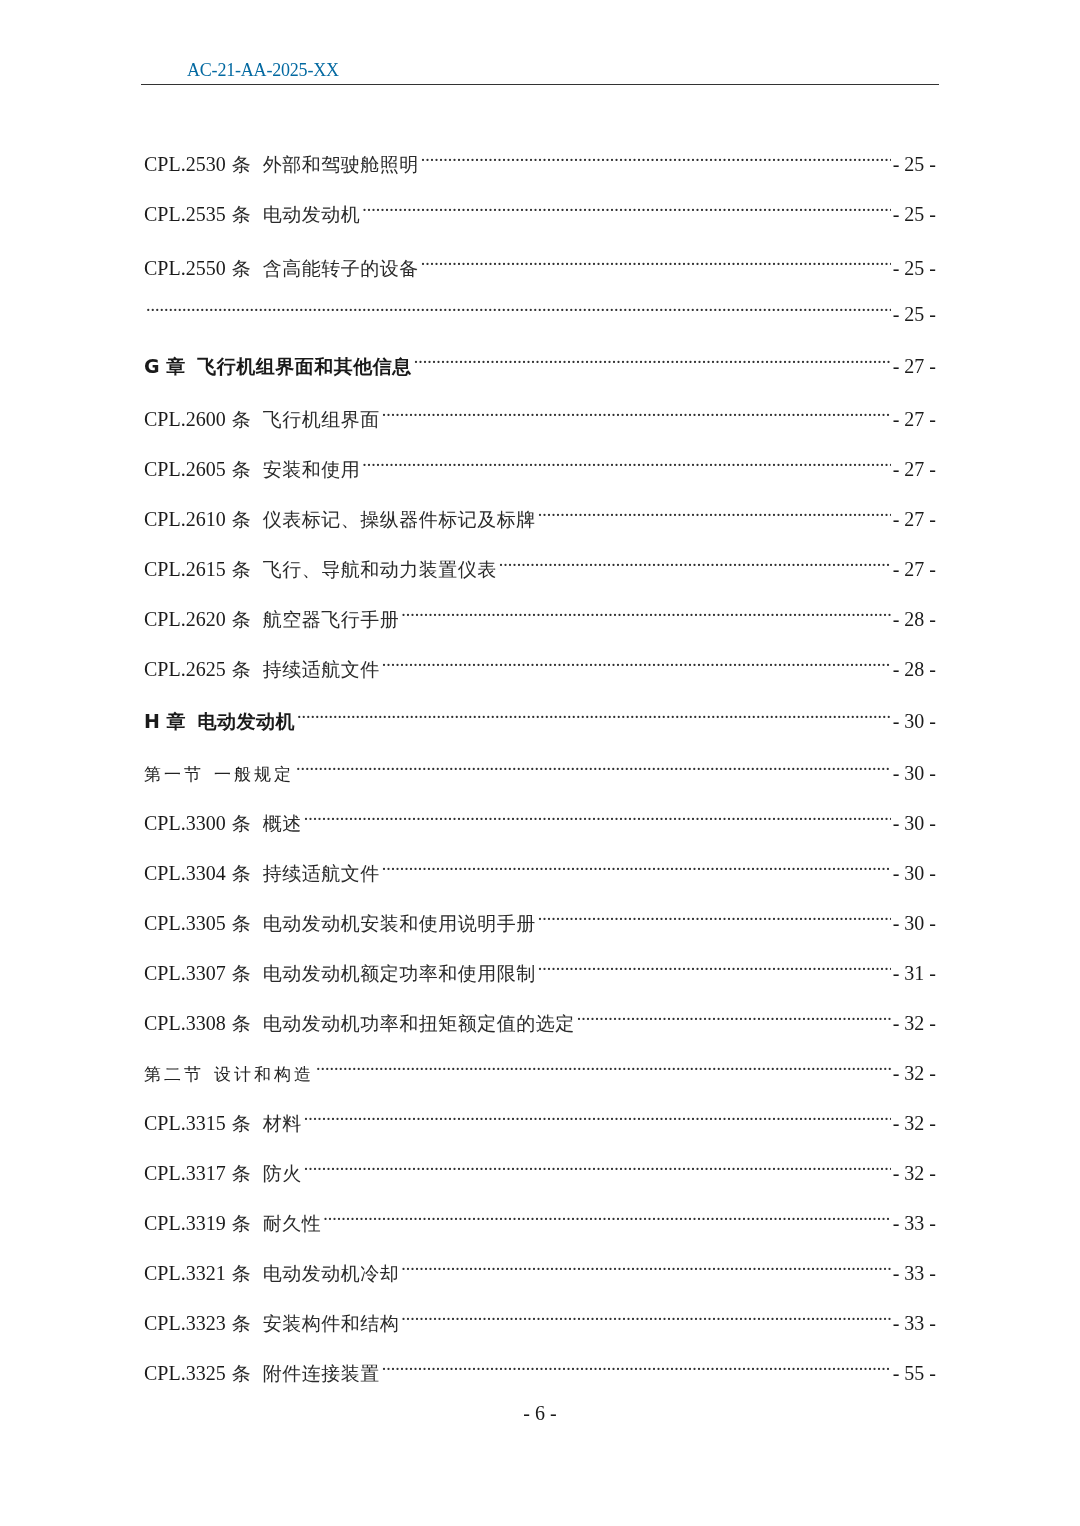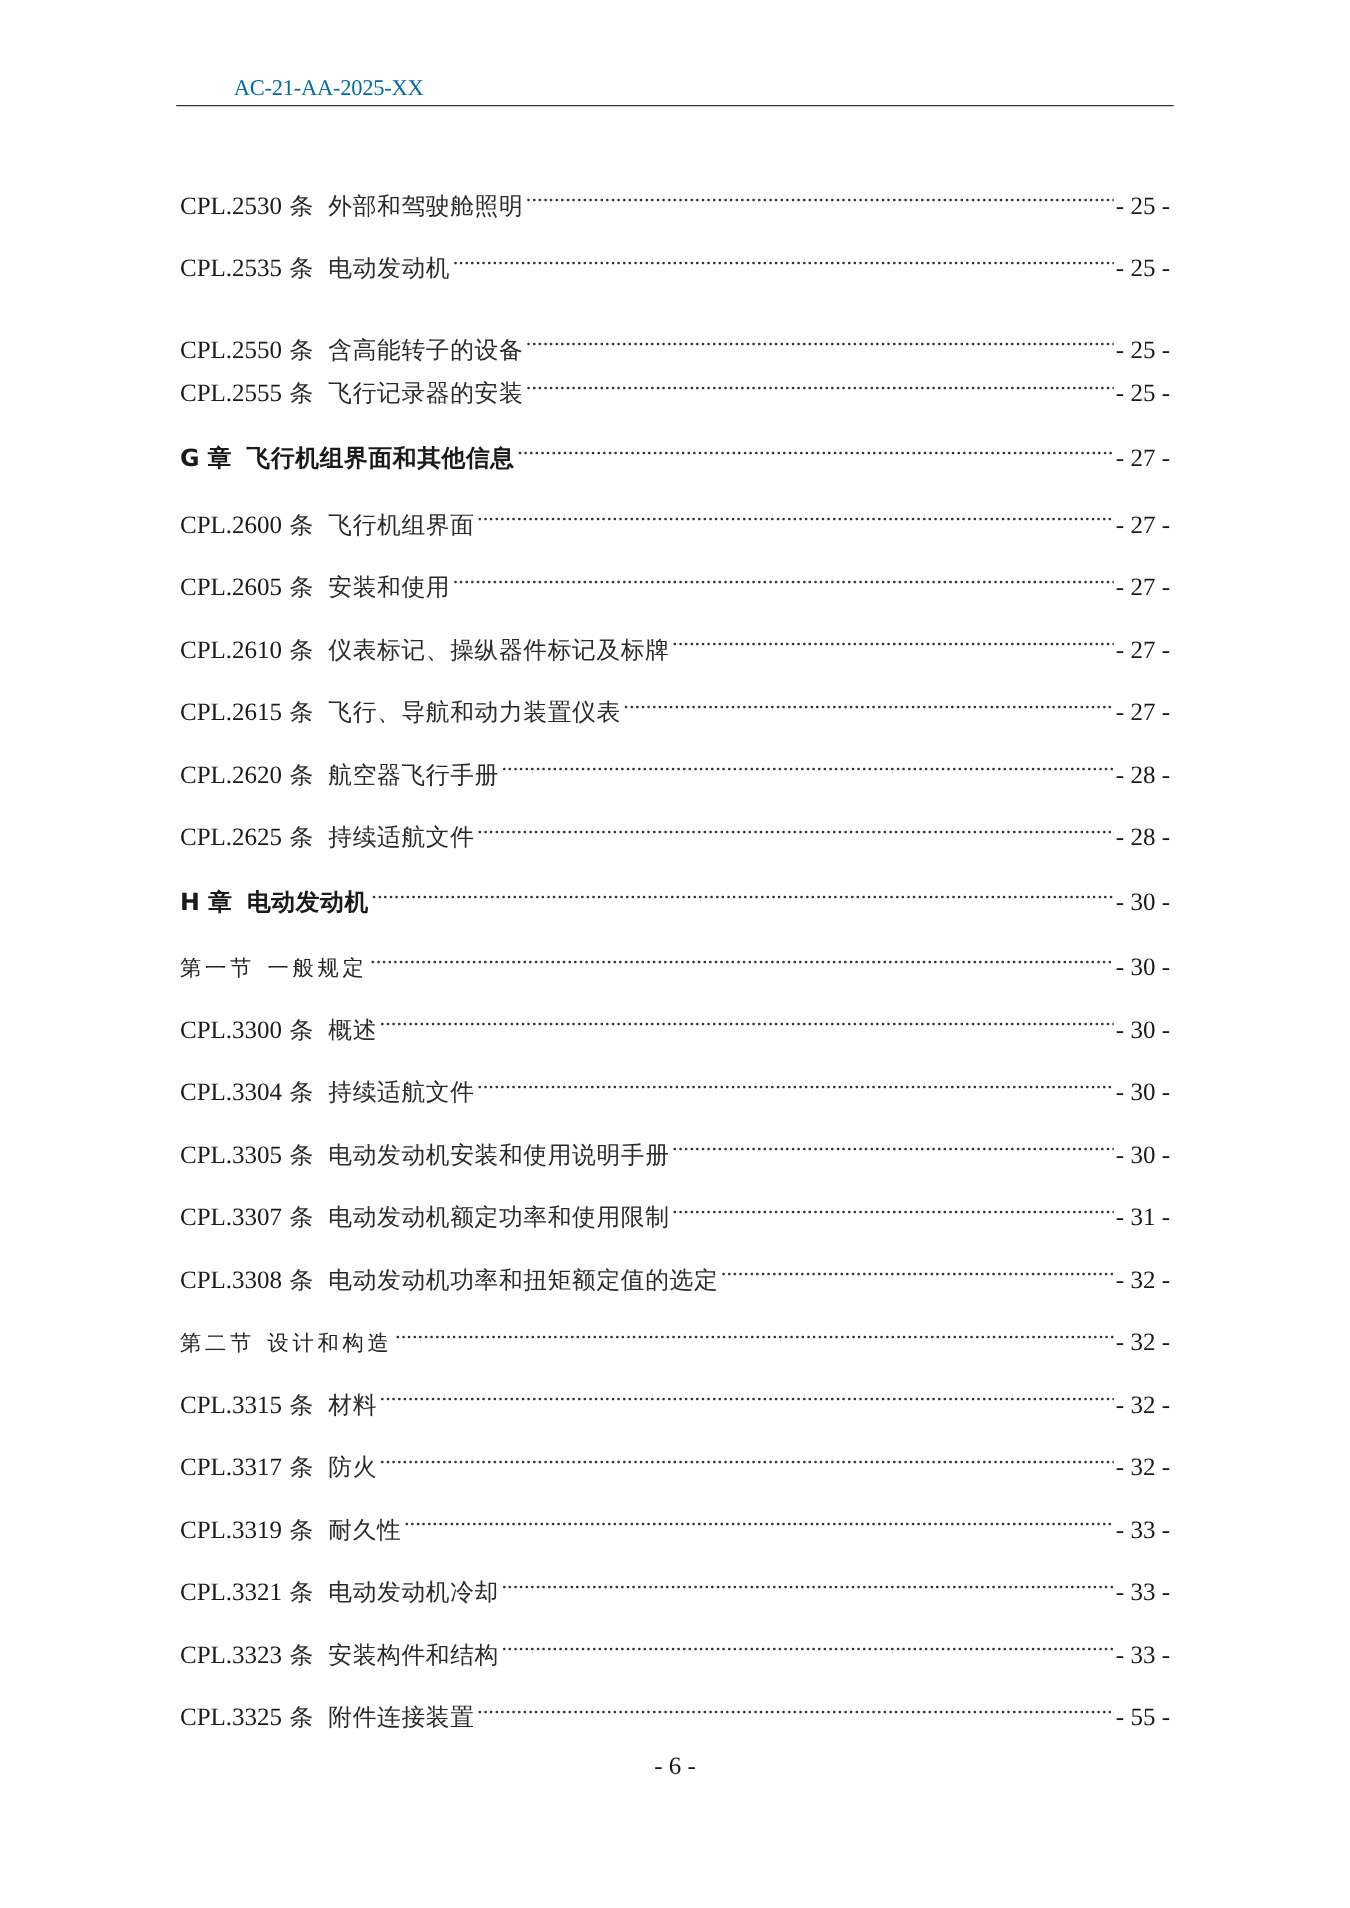--- a/index.html
+++ b/index.html
@@ -144,32 +144,29 @@
   </div>
 
   <div class="toc-row article" style="top:191px">
     <span class="label">
       <span class="num">CPL.2535</span><span class="tiao">条</span><span class="title">电动发动机</span>
     </span>
     <span class="leader"></span>
     <span class="page">- 25 -</span>
   </div>
 
-  <div class="toc-row article" style="top:256px">
+  <div class="toc-row article" style="top:245px">
     <span class="label">
       <span class="num">CPL.2550</span><span class="tiao">条</span><span class="title">含高能转子的设备</span>
     </span>
     <span class="leader"></span>
     <span class="page">- 25 -</span>
   </div>
 
   <div class="toc-row article" style="top:291px">
-    <span class="label">
-      <span class="num">CPL.2555</span><span class="tiao">条</span><span class="title">飞行记录器的安装</span>
-    </span>
     <span class="leader"></span>
     <span class="page">- 25 -</span>
   </div>
 
   <div class="toc-row chapter" style="top:343px">
     <span class="label">
       <span class="num">G 章</span><span class="title">飞行机组界面和其他信息</span>
     </span>
     <span class="leader"></span>
     <span class="page">- 27 -</span>

